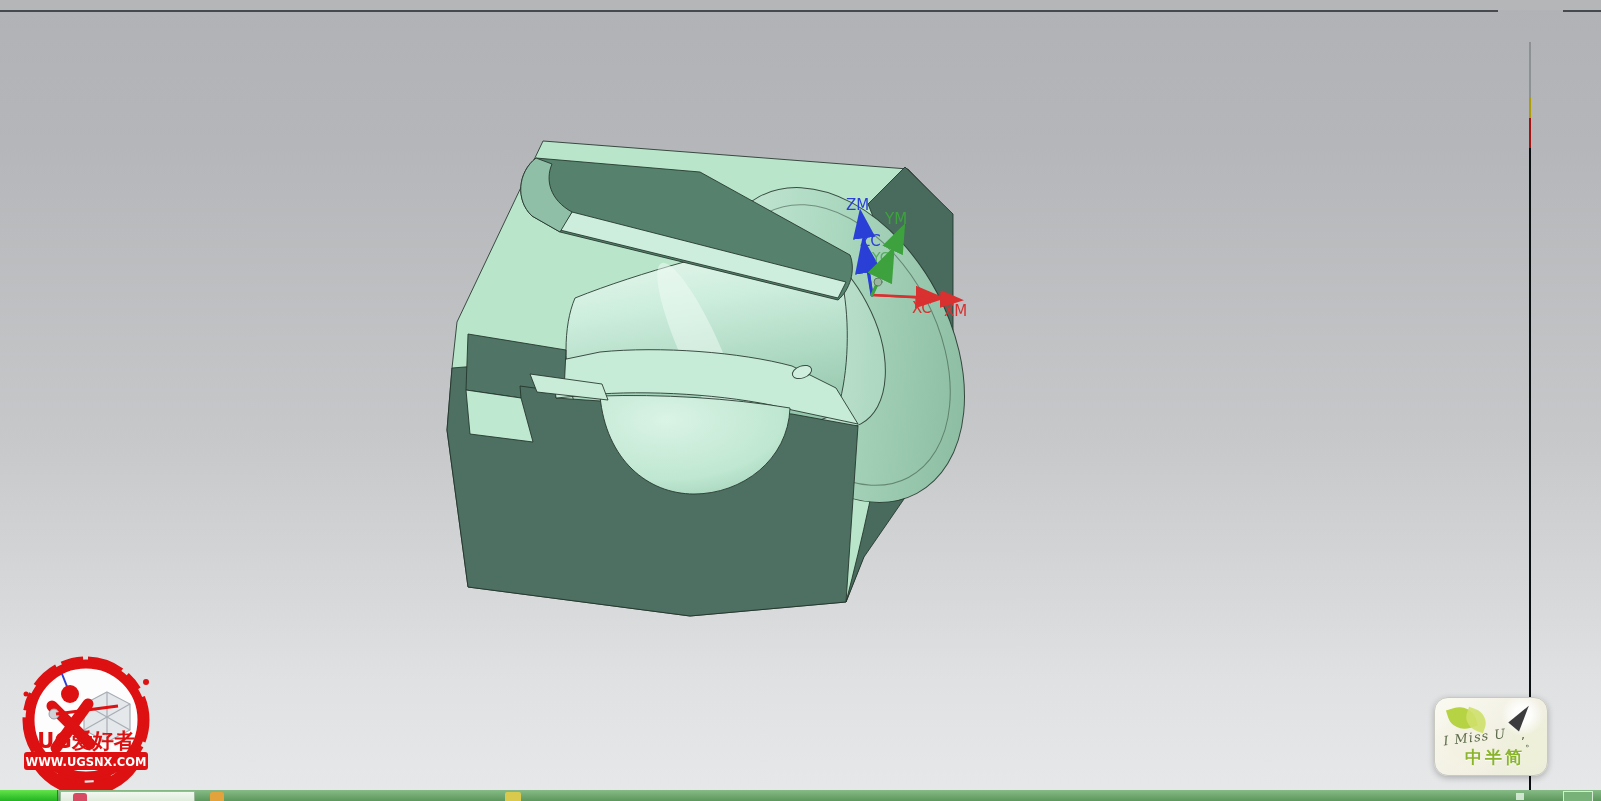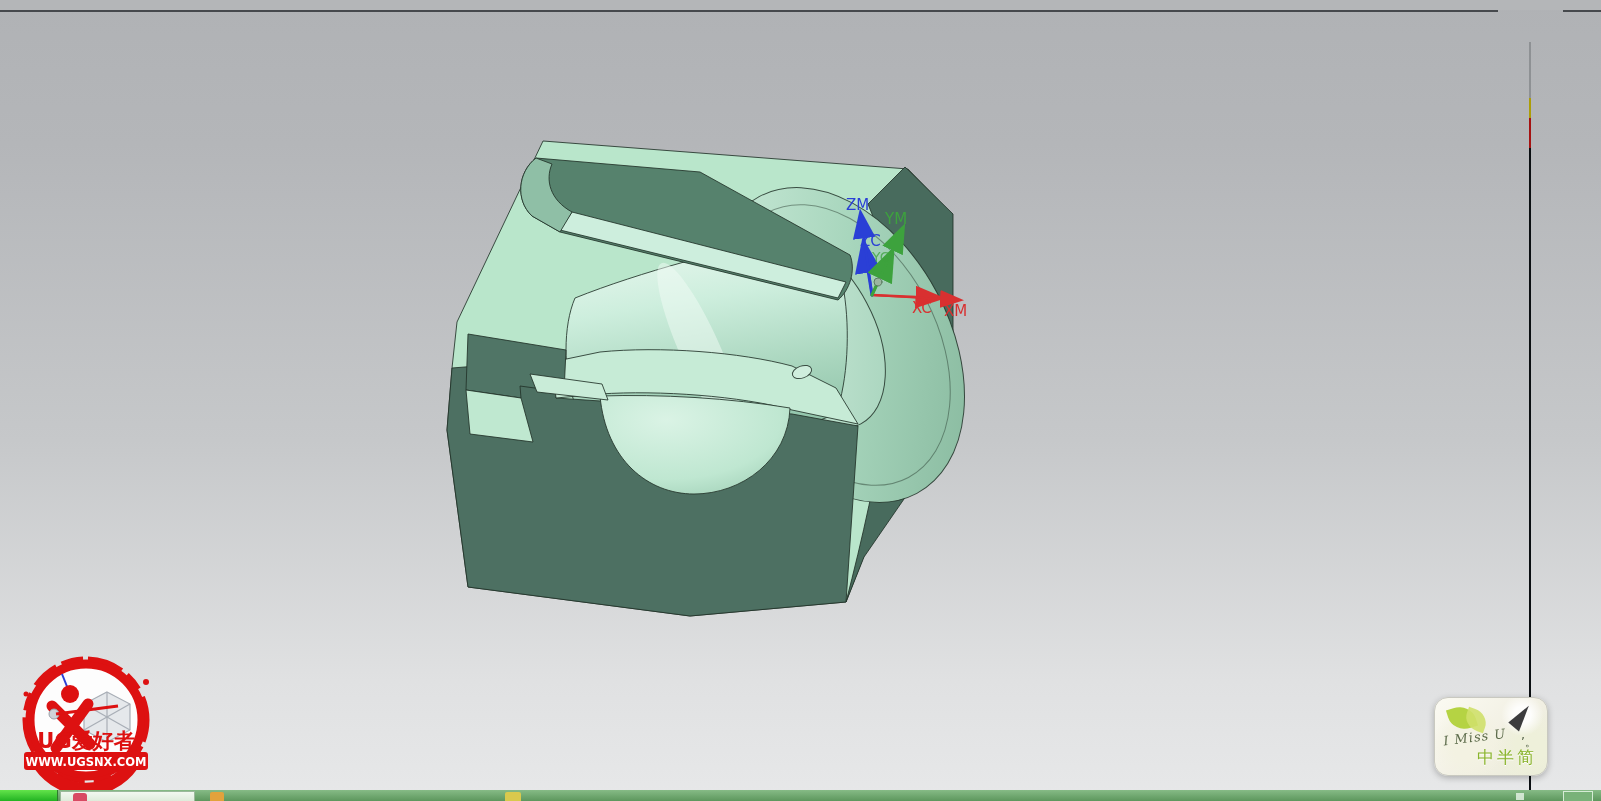--- a/index.html
+++ b/index.html
@@ -32,22 +32,22 @@
   #ime .leaf1,#ime .leaf2{position:absolute;border-radius:0 70% 0 70%;}
   #ime .leaf1{left:14px;top:8px;width:26px;height:24px;background:#b5d343;transform:rotate(-18deg);}
   #ime .leaf2{left:30px;top:12px;width:22px;height:20px;background:#cfe06a;transform:rotate(20deg);opacity:.9;}
   #ime .pen{position:absolute;left:80px;top:6px;width:0;height:0;
     border-left:9px solid transparent;border-right:5px solid transparent;
     border-top:26px solid #3c3c3e;transform:rotate(-140deg);}
   #ime .script{position:absolute;left:8px;top:30px;width:90px;
     font-family:"DejaVu Serif",serif;font-style:italic;font-size:13px;color:#5c6b4a;
     transform:rotate(-7deg);letter-spacing:1px;}
   #ime .marks{position:absolute;left:86px;top:36px;font-size:12px;color:#4d5b42;}
-  #ime .mode{position:absolute;left:16px;bottom:6px;width:100%;text-align:center;
-    font-size:17px;font-weight:normal;color:#8ab42c;letter-spacing:3px;
+  #ime .mode{position:absolute;left:4px;bottom:6px;width:100%;text-align:center;
+    font-size:17px;font-weight:bold;color:#8ab42c;letter-spacing:3px;
     text-shadow:0 1px 0 #ffffff;}
   
   #taskbar{left:0;top:790px;width:1601px;height:11px;z-index:6;
     background:linear-gradient(to bottom,#86bb86,#5d975d);}
   #start-btn{position:absolute;left:0;top:0;width:57px;height:11px;
     background:linear-gradient(to bottom,#63e44b,#22b322);border-right:1px solid #2d7a2d;}
   #task-btn{position:absolute;left:60px;top:1px;width:133px;height:10px;
     background:linear-gradient(to bottom,#f2f8f0,#dcead8);border:1px solid #9ab89a;border-bottom:none;}
   #task-btn .doticon{position:absolute;left:12px;top:1px;width:14px;height:8px;background:#d84a62;border-radius:3px 3px 0 0;}
   .tb-icon{position:absolute;top:2px;height:9px;border-radius:2px 2px 0 0;}

